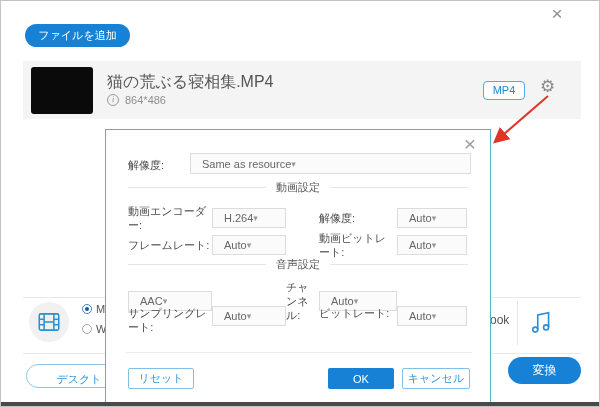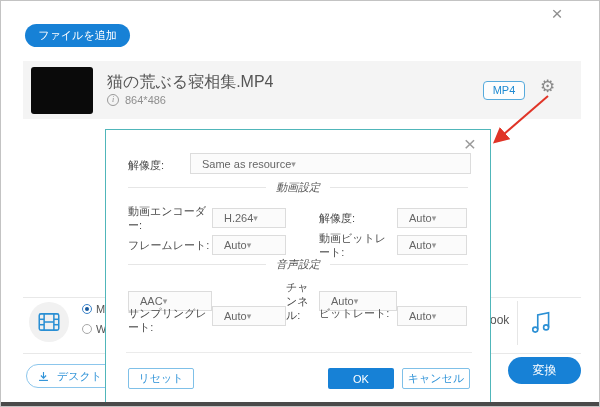--- a/index.html
+++ b/index.html
@@ -46,41 +46,41 @@
   .radio.sel { border-color:#3b83c9; }
   .radio.sel::after { content:""; position:absolute; left:2px; top:2px; width:4px;
                       height:4px; border-radius:50%; background:#16589c; }
   .ook { position:absolute; left:489px; top:312px; font-size:12px; color:#555; z-index:1; }
   .vdiv { position:absolute; left:516px; top:300px; width:1px; height:44px;
           background:#e6e6e6; z-index:1; }
   .music { position:absolute; left:527px; top:306px; z-index:1; }
   .desktop-btn { position:absolute; left:25px; top:363px; width:96px; height:24px;
                  border:1px solid #8cc6ec; border-radius:12px; background:#fff;
                  display:flex; align-items:center; gap:7px; padding-left:10px;
-                 color:#2f93d8; font-size:11px; cursor:pointer; z-index:1; }
+                 color:#2f93d8; font-size:11px; cursor:pointer; z-index:1;flex-direction:column; }
   .convert-btn { position:absolute; left:507px; top:356px; width:73px; height:27px;
                  background:#1781d6; color:#fff; border:none; border-radius:14px;
                  font-size:12px; font-family:inherit; cursor:pointer; z-index:2; }
 
   
   .dialog { position:absolute; left:104px; top:128px; width:386px; height:275px;
             background:#fff; border:1px solid #50b6ba; z-index:10; }
   .dlg-close { position:absolute; right:8px; top:2px; width:24px; height:24px;
                font-size:21px; color:#9b9b9b; text-align:center; line-height:24px;
                cursor:pointer; }
   .res-label { position:absolute; left:22px; top:28px; font-size:11px; color:#4a4a4a; }
   .select { border:1px solid #dcdcdc; background:#fbfbfb; color:#666; font-size:11px;
             display:flex; align-items:center; justify-content:flex-start;
             padding:0 6px 0 11px; cursor:pointer; }
   .chev { color:#999; font-size:9px; }
   .res-select { position:absolute; left:84px; top:23px; width:281px; height:21px; }
   .section { position:absolute; left:0; width:100%; display:flex; align-items:center;
              gap:10px; padding:0 22px; }
   .section .ln { flex:1; height:1px; background:#e6e6e6; }
-  .section .tx { font-size:11px; color:#555;font-style:italic; }
+  .section .tx { font-size:11px; color:#555; }
   .form-row { position:absolute; left:22px; width:341px; display:grid;
               grid-template-columns:84px 74px 33px 78px 70px; align-items:center; }
   .form-row.top { align-items:flex-start; }
   .flabel { font-size:11px; color:#4a4a4a; line-height:14px; padding-right:2px; }
   .form-row .select { height:20px; }
   .dlg-sep { position:absolute; left:20px; top:222px; width:346px; height:1px;
              background:#ebebeb; }
   .pill { position:absolute; height:21px; border-radius:2px; font-size:11px;
           font-family:inherit; cursor:pointer; }
   .pill.outline { background:#fff; border:1px solid #7fc0e8; color:#2f93d8; }

